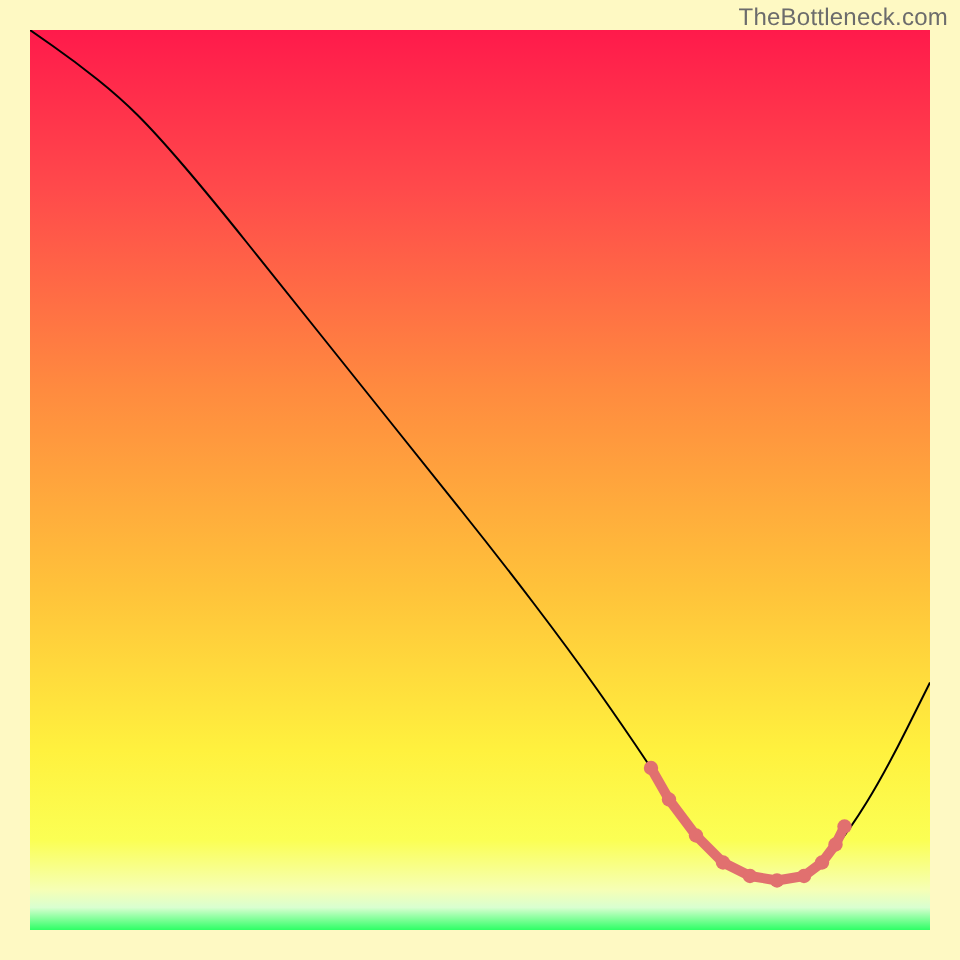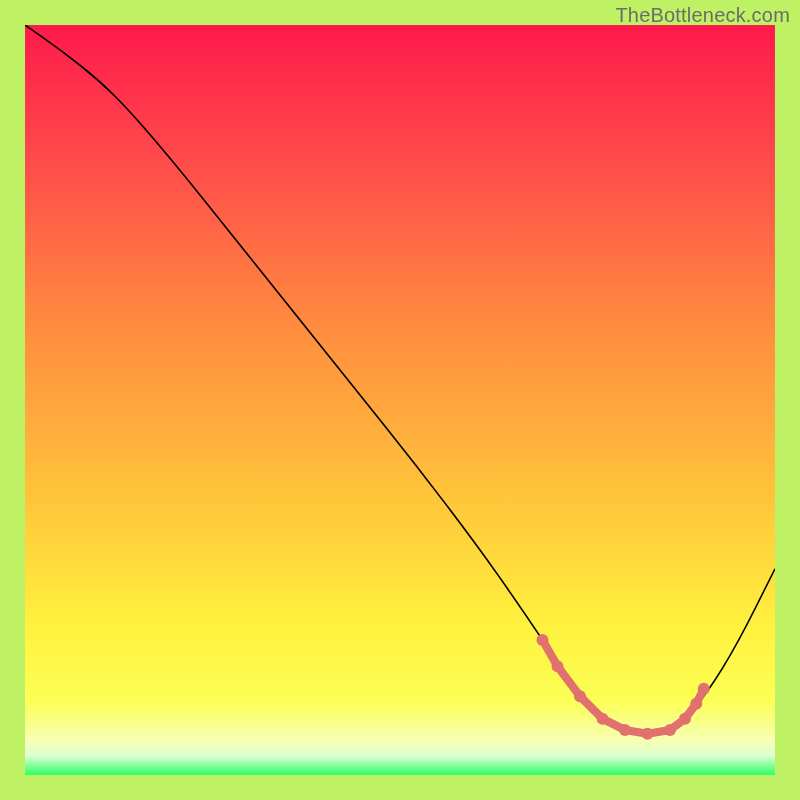--- a/index.html
+++ b/index.html
@@ -8,21 +8,21 @@
     width: 800px;
     height: 800px;
     background: #000;
     overflow: hidden;
     font-family: Arial, Helvetica, sans-serif;
   }
   .stage {
     position: relative;
     width: 800px;
     height: 800px;
-    background: #bef264;
+    background: #fef9c3;
   }
   .plot-area {
     position: absolute;
     left: 25px;
     top: 25px;
     width: 750px;
     height: 750px;
     overflow: hidden;
   }
   .gradient {

